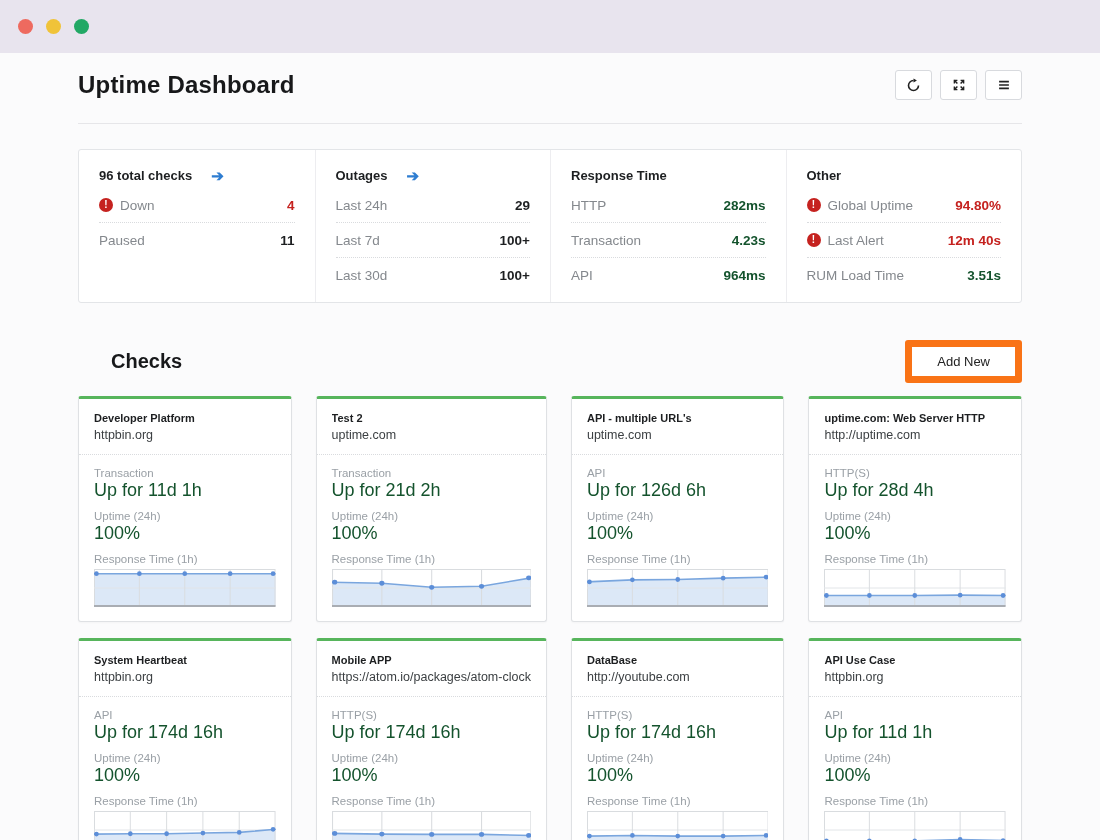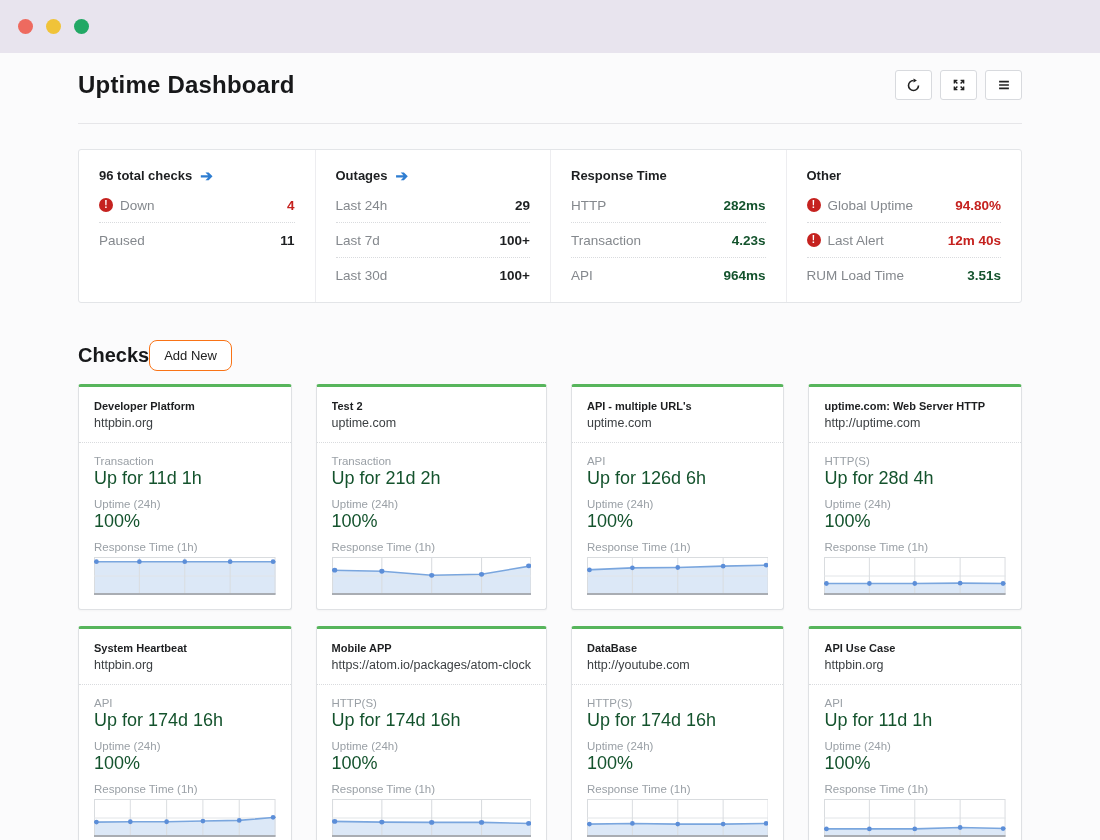--- a/index.html
+++ b/index.html
@@ -29,42 +29,42 @@
   }
   .icon-btn svg{display:block;}
 
   
   .stats-panel{
     margin-top:25px;background:#fff;border:1px solid #e3e5e8;border-radius:3px;
     display:grid;grid-template-columns:repeat(4,1fr);
   }
   .stat-col{padding:14px 20px 10px 20px;}
   .stat-col + .stat-col{border-left:1px solid #ededf0;}
-  .stat-head{display:flex;align-items:center;gap:8px;height:22px;margin-bottom:2px;text-align:center;}
+  .stat-head{display:flex;align-items:center;gap:19px;height:22px;margin-bottom:2px;text-align:center;}
   .stat-title{font-size:13px;font-weight:700;color:#1d1f21;text-decoration:none;}
   .blue-arrow{color:#2e7dd1;font-weight:700;font-size:15px;line-height:1;}
   .stat-row{
     display:flex;align-items:center;justify-content:space-between;height:34px;
   }
   .stat-row + .stat-row{border-top:1px dotted #d9dbde;}
   .stat-label{font-size:13.5px;color:#84888d;display:flex;align-items:center;gap:7px;}
   .stat-value{font-size:13.5px;font-weight:700;}
   .v-dark{color:#1d1f21;} .v-red{color:#c5221f;} .v-green{color:#14532d;}
   .alert-dot{
     width:14px;height:14px;border-radius:50%;background:#c5221f;color:#fff;
     font-size:10px;font-weight:700;display:inline-flex;align-items:center;justify-content:center;
     line-height:1;flex:0 0 auto;
   }
 
   
-  .checks-row{display:flex;align-items:center;justify-content:flex-start;margin-top:37px;}
+  .checks-row{display:flex;align-items:center;justify-content:space-between;margin-top:37px;margin-left:33px;}
   .checks-title{font-size:20px;font-weight:800;color:#17181a;}
   .add-btn{
-    background:#fff;border:1px solid #f97316;border-radius:8px;color:#222;
-    font-size:13px;font-family:inherit;padding:7px 14px;cursor:pointer;
+    background:#fff;border:7px solid #f97316;border-radius:3px;color:#222;
+    font-size:13px;font-family:inherit;padding:7px 25px;cursor:pointer;
   }
   .cards-grid{
     margin-top:13px;display:grid;grid-template-columns:repeat(4,1fr);
     column-gap:24px;row-gap:16px;
   }
   .card{
     background:#fff;border:1px solid #dfe1e4;border-top:3px solid #57b55c;
     border-radius:3px;box-shadow:0 1px 2px rgba(0,0,0,.03);cursor:pointer;
   }
   .card-head{padding:11px 15px 10px 15px;border-bottom:1px dotted #d9dbde;}

